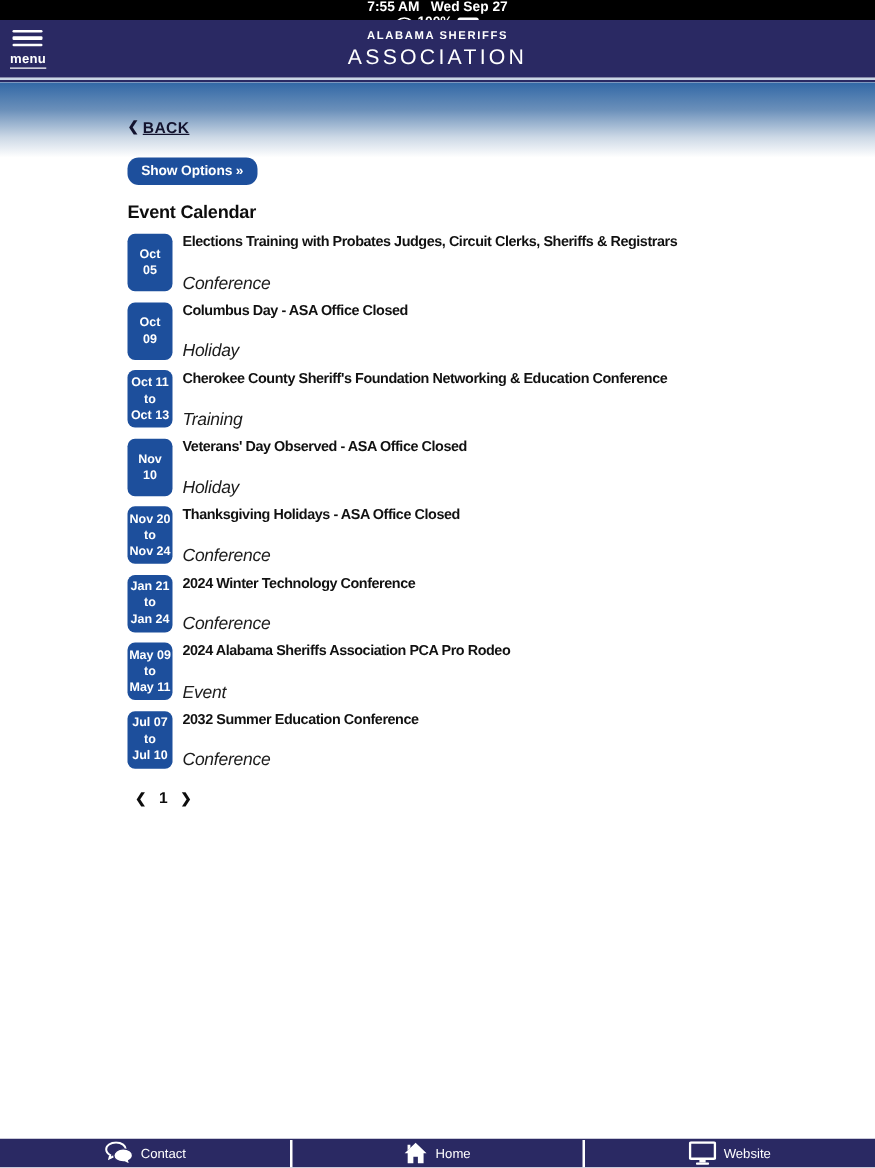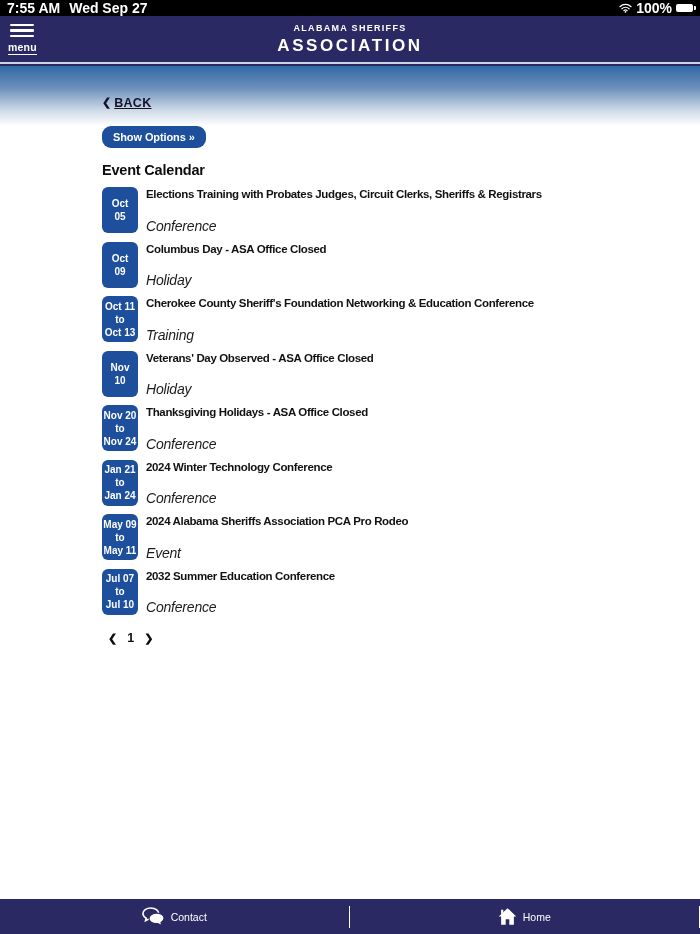--- a/index.html
+++ b/index.html
@@ -6,42 +6,42 @@
   html,body { width:700px; height:934px; }
   body {
     font-family:"Liberation Sans", sans-serif;
     background:#ffffff;
     position:relative;
     overflow:hidden;
   }
   
   .status-bar {
     height:16px; background:#000; color:#fff;
-    display:flex; align-items:flex-end; justify-content:space-between;
-    padding:0 7px; font-size:14px; font-weight:bold;
+    display:flex; align-items:center; justify-content:space-between;
+    padding:0 7px; font-size:11px; font-weight:bold;flex-direction:column;
   }
   .status-left { display:flex; gap:9px; }
   .status-right { display:flex; align-items:center; gap:4px; }
   .battery-shape { width:17px; height:8px; background:#fff; border-radius:2px; position:relative; }
   .battery-shape::after { content:""; position:absolute; right:-2.5px; top:2px; width:1.6px; height:4px; background:#fff; border-radius:0 1px 1px 0; }
   
   .app-header {
     height:46px; background:#2a2963; position:relative;
     display:flex; flex-direction:column; align-items:center; justify-content:center;
     color:#fff;
   }
   .menu-btn {
     position:absolute; left:8px; top:6px;
     display:flex; flex-direction:column; align-items:center;
     background:none; border:none; cursor:pointer; color:#fff;
   }
   .menu-bar { width:24px; height:2.4px; background:#fff; border-radius:1px; margin:1.6px 0; }
   .menu-label { font-size:10.5px; font-weight:bold; margin-top:2px; border-bottom:1.5px solid #fff; padding-bottom:1px; letter-spacing:0.2px; }
   .hdr-line1 { font-size:9px; font-weight:bold; letter-spacing:1.3px; margin-bottom:3px; }
-  .hdr-line2 { font-size:17px; font-weight:bold; letter-spacing:2.6px; }
+  .hdr-line2 { font-size:17px; font-weight:normal; letter-spacing:2.6px; }
   .hairline-light { height:2px; background:#c9d5e4; }
   .hairline-navy { height:2px; background:#2a2963; }
   
   .main {
     background-image:linear-gradient(180deg,#3268a6 0px,#6b90ba 22px,#cdd9e6 44px,#ffffff 60px);
     background-repeat:no-repeat; background-size:100% 80px; background-color:#fff;
     padding:26px 40px 0 102px;
   }
   .back-link {
     display:inline-flex; align-items:center; gap:3px;
@@ -69,21 +69,21 @@
   }
   .event-info { max-width:460px; padding-top:1px; }
   .event-title { font-size:11.5px; font-weight:bold; letter-spacing:-0.35px; line-height:13.5px; color:#111; }
   .event-category { font-size:14px; font-style:italic; letter-spacing:-0.2px; color:#1c1c1c; margin-top:16px; }
   
   .pagination { display:flex; align-items:center; gap:10px; margin:16px 0 0 6px; font-weight:bold; color:#0d0d0d; }
   .page-arrow { font-size:11px; cursor:pointer; background:none; border:none; font-weight:bold; color:#0d0d0d; font-family:inherit; }
   .page-num { font-size:12.5px; cursor:pointer; }
   
   .bottom-nav {
-    position:absolute; left:0; right:0; bottom:0; height:35px;
+    position:absolute; left:0; right:0; bottom:0; height:23px;
     background:#2a2963; display:flex; align-items:center;
   }
   .nav-item {
     flex:1; height:100%; display:flex; align-items:center; justify-content:center; gap:6px;
     color:#fff; font-size:10.5px; cursor:pointer; background:none; border:none; font-family:inherit;
   }
   .nav-divider { width:1.5px; height:22px; background:#fff; flex-shrink:0; }
   .nav-icon { display:flex; align-items:center; }
 </style>
 </head>
@@ -224,13 +224,23 @@
   <button class="nav-item">
     <span class="nav-icon">
       <svg width="19" height="19" viewBox="0 0 20 20">
         <path d="M3.2 3 h2.4 v2.6 L3.2 7.8 Z" fill="#fff"></path>
         <path d="M10 1.2 L19.2 10 h-2.5 v8.6 h-4.8 v-5.6 h-3.8 v5.6 H3.3 V10 H.8 Z" fill="#fff"></path>
       </svg>
     </span>
     <span>Home</span>
   </button>
   <span class="nav-divider"></span>
+  <button class="nav-item">
+    <span class="nav-icon">
+      <svg width="22" height="19" viewBox="0 0 22 19">
+        <rect x="1" y="1" width="20" height="13" rx="1" fill="none" stroke="#fff" stroke-width="2"></rect>
+        <rect x="8.5" y="14" width="5" height="3" fill="#fff"></rect>
+        <rect x="5.8" y="17" width="10.4" height="1.8" rx="0.6" fill="#fff"></rect>
+      </svg>
+    </span>
+    <span>Website</span>
+  </button>
 </div>
 
 </body></html>

